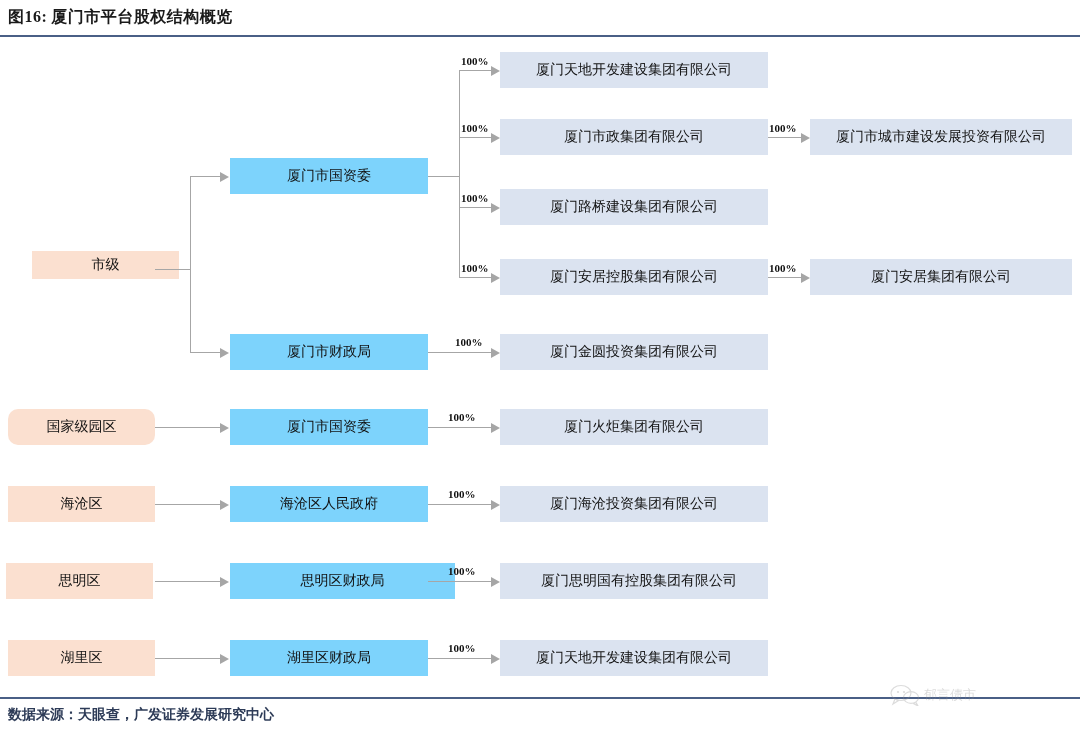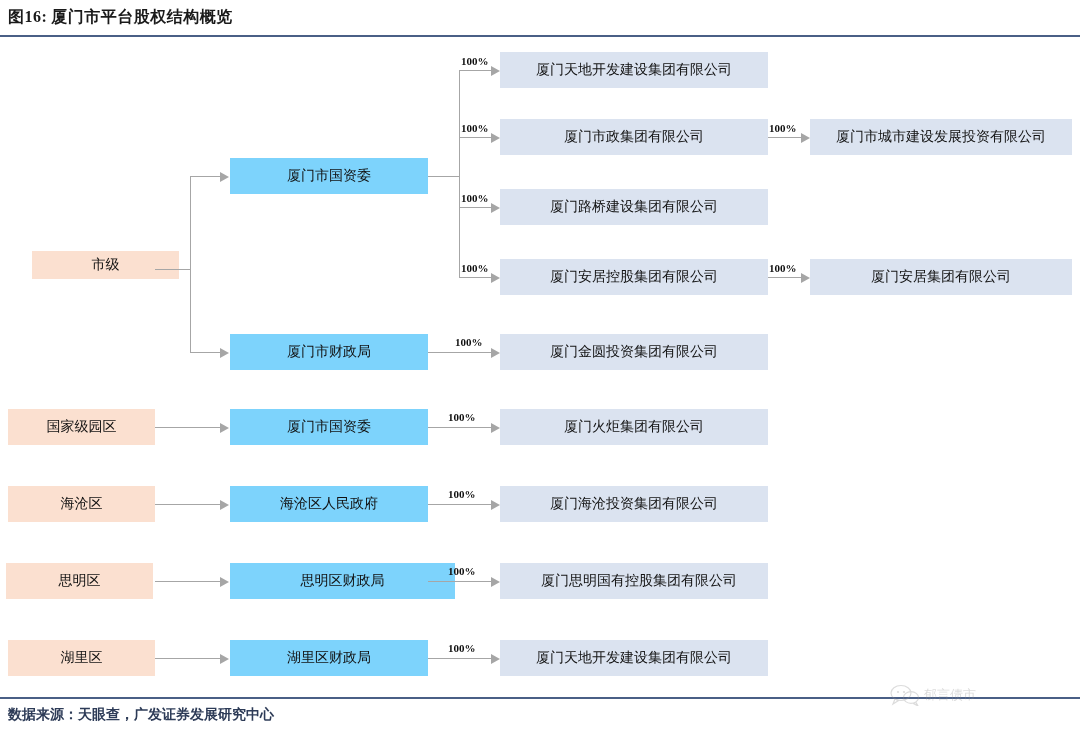--- a/index.html
+++ b/index.html
@@ -133,21 +133,21 @@
 <div id="page">
 
   <div id="header-title">
     <span class="fig-no">图16:</span><span>厦门市平台股权结构概览</span>
   </div>
   <div id="header-rule"></div>
 
   <div class="node level" style="left:8px; top:251px; width:147px; height:28px;margin-left:24px;">
     <span>市级</span>
   </div>
-  <div class="node level" style="left:8px; top:409px; width:147px; height:36px;">
+  <div class="node level" style="left:8px; top:409px; width:147px; height:36px;border-radius:10px;">
     <span>国家级园区</span>
   </div>
   <div class="node level" style="left:8px; top:486px; width:147px; height:36px;">
     <span>海沧区</span>
   </div>
   <div class="node level" style="left:6px; top:563px; width:147px; height:36px;">
     <span>思明区</span>
   </div>
   <div class="node level" style="left:8px; top:640px; width:147px; height:36px;">
     <span>湖里区</span>

